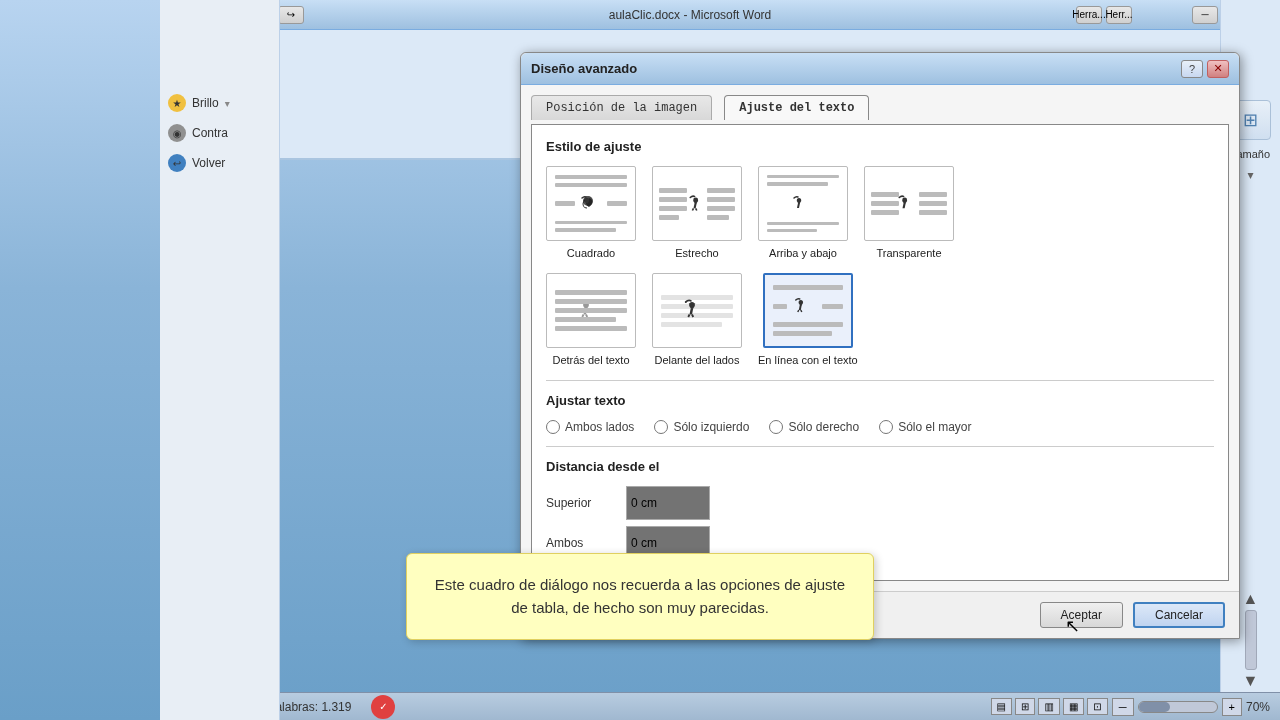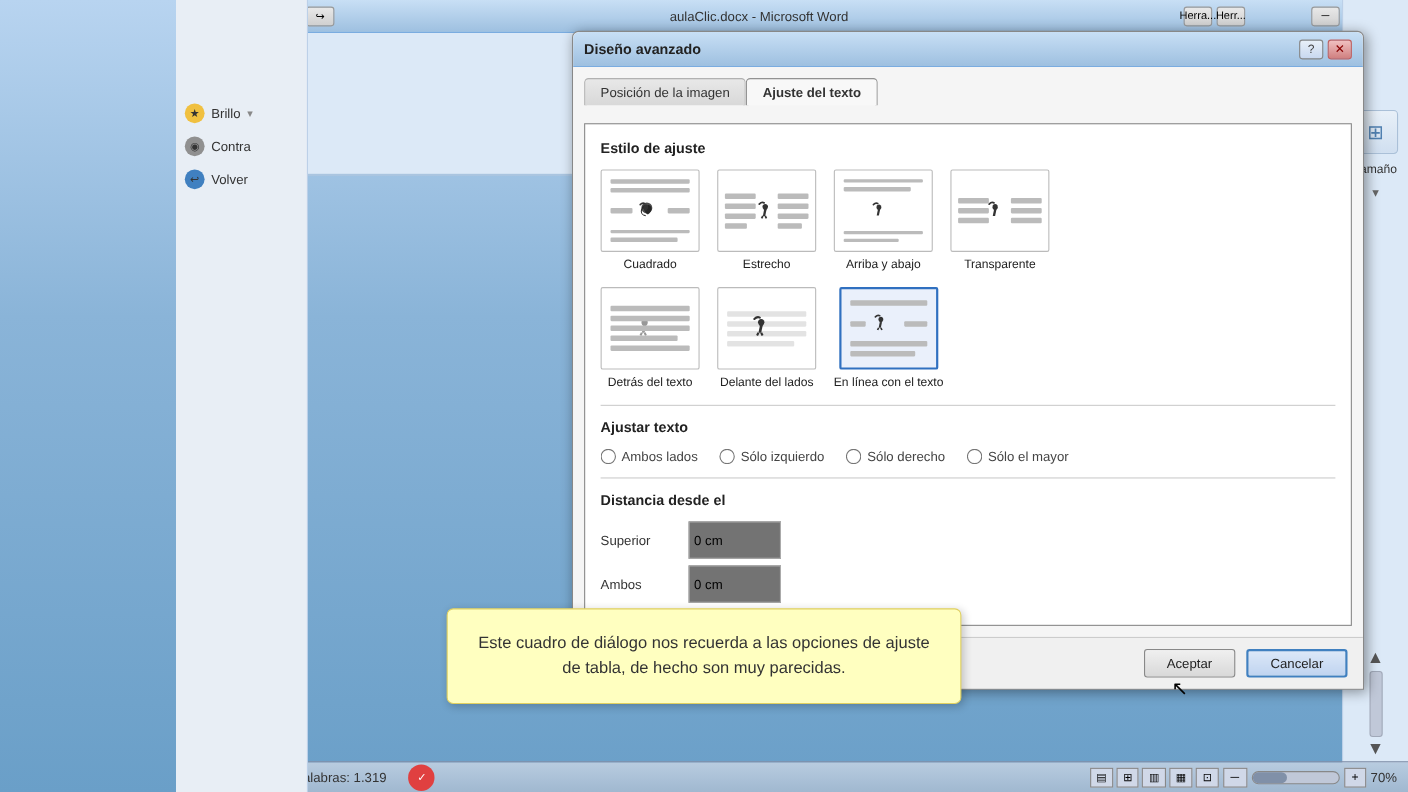--- a/index.html
+++ b/index.html
@@ -166,21 +166,21 @@
 
     .zoom-controls {
       display: flex;
       align-items: center;
       gap: 4px;
     }
 
     
     .dialog {
       position: absolute;
-      top: 28px;
+      top: 52px;
       left: 50%;
       transform: translateX(-120px);
       width: 720px;
       background: #f0f0f0;
       border: 1px solid #888;
       border-radius: 6px 6px 0 0;
       box-shadow: 2px 2px 12px rgba(0,0,0,0.4);
       z-index: 20;
     }
 
@@ -236,22 +236,23 @@
     }
 
     .dialog-body {
       padding: 10px;
       background: #f5f5f5;
     }
 
     
     .tabs {
       display: flex;
-      gap: 0;
-      margin-bottom: 16px;
+      gap: 12px;
+      margin-bottom: 4px;
+      font-family: Liberation Mono, monospace;
     }
 
     .tab {
       padding: 5px 14px;
       border: 1px solid #aaa;
       border-bottom: none;
       border-radius: 4px 4px 0 0;
       background: linear-gradient(180deg, #e8e8e8, #d8d8d8);
       font-size: 12px;
       cursor: pointer;

